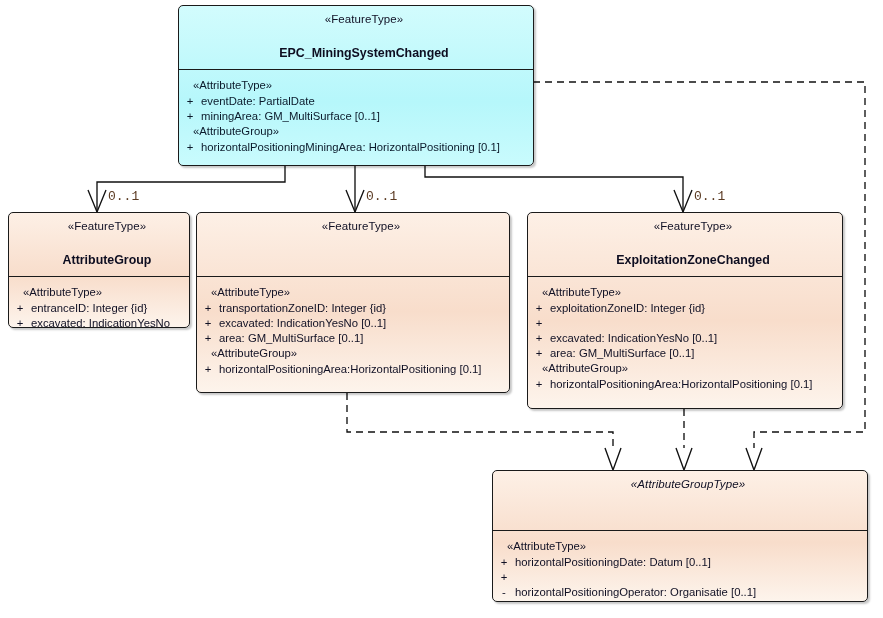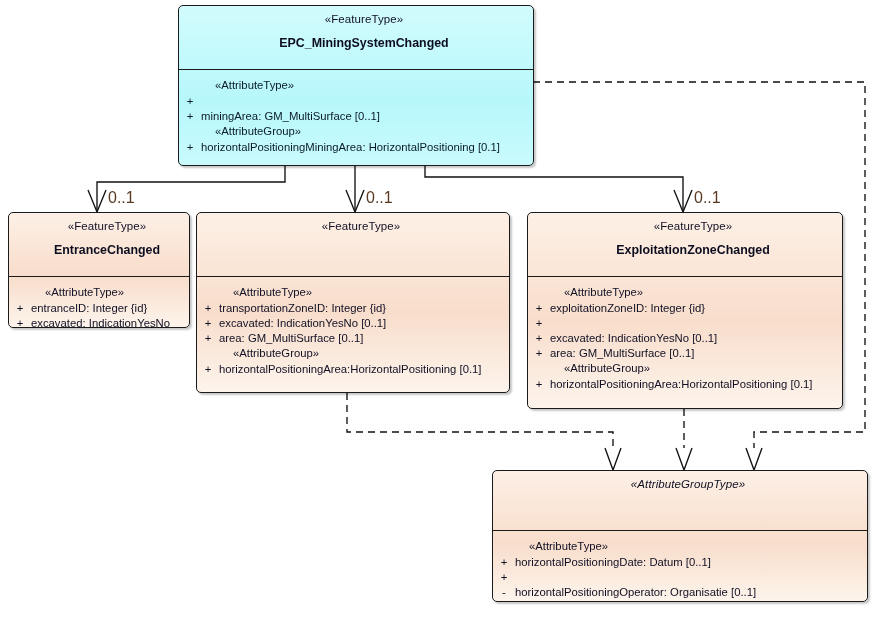--- a/index.html
+++ b/index.html
@@ -8,32 +8,32 @@
   #canvas{position:absolute;left:0;top:0;width:883px;height:618px;}
   svg#edges{position:absolute;left:0;top:0;width:883px;height:618px;pointer-events:none;}
 
   .uml-class{position:absolute;box-sizing:border-box;border:1.4px solid #1a1a1a;
              border-radius:5px;box-shadow:2px 2px 2px rgba(0,0,0,0.22);overflow:hidden;}
   .uml-class.feature{background:linear-gradient(180deg,#fdf0e6 0%,#f8ddcb 55%,#fdf4ec 100%);}
   .uml-class.event{background:linear-gradient(180deg,#d2fcfd 0%,#b6f7fb 60%,#c9fbfd 100%);}
 
   .hdr{padding:6px 4px 5px 20px;text-align:center;line-height:1.25;}
   .hdr .stereo{font-size:11.5px;color:#101024;letter-spacing:.1px;}
-  .hdr .cname{font-size:12.4px;font-weight:bold;color:#0d0d20;margin-top:10px;}
+  .hdr .cname{font-size:12.4px;font-weight:bold;color:#0d0d20;margin-top:20px;}
   .divider{height:0;border-top:1.4px solid #1a1a1a;}
 
   .body{padding:7px 0 7px 0;}
-  .grp{font-size:11.3px;color:#101024;padding:2px 0 2px 14px;margin-left:22px;}
+  .grp{font-size:11.3px;color:#101024;padding:2px 0 2px 14px;}
   .attr{font-size:11.3px;color:#101024;padding:1.5px 0 1.5px 0;
         display:flex;align-items:baseline;white-space:nowrap;}
   .attr .vis{width:22px;flex:0 0 22px;text-align:center;color:#101024;}
   .attr .txt{flex:1 1 auto;}
   .event .grp,.event .attr,.event .attr .vis{color:#0b1a2b;}
 
-  .mult{position:absolute;font-size:16px;color:#5a3a22;}
+  .mult{position:absolute;font-size:13px;color:#5a3a22;font-family:Liberation Mono, monospace;}
 </style>
 </head>
 <body>
 
 <div id="canvas">
 
   <svg id="edges" viewBox="0 0 883 618" xmlns="http://www.w3.org/2000/svg">
     <defs></defs>
     <g stroke="#111111" stroke-width="1.35" fill="none">
 
@@ -62,37 +62,38 @@
   <div class="uml-class event" style="left:178px;top:5px;width:356px;height:161px;">
     <div class="hdr" style="height:52px;">
       <div class="stereo">«FeatureType»</div>
       <div class="cname">EPC_MiningSystemChanged</div>
     </div>
     <div class="divider"></div>
     <div class="body">
       <div class="grp">«AttributeType»</div>
       <div class="attr">
         <span class="vis">+</span>
+        <span class="txt">eventDate: PartialDate</span>
       </div>
       <div class="attr">
         <span class="vis">+</span>
         <span class="txt">miningArea: GM_MultiSurface [0..1]</span>
       </div>
       <div class="grp">«AttributeGroup»</div>
       <div class="attr">
         <span class="vis">+</span>
         <span class="txt">horizontalPositioningMiningArea: HorizontalPositioning [0.1]</span>
       </div>
     </div>
   </div>
 
   <div class="uml-class feature" style="left:8px;top:212px;width:182px;height:116px;">
     <div class="hdr" style="height:52px;">
       <div class="stereo">«FeatureType»</div>
-      <div class="cname">EntranceChanged</div>
+      <div class="cname">AttributeGroup</div>
     </div>
     <div class="divider"></div>
     <div class="body">
       <div class="grp">«AttributeType»</div>
       <div class="attr">
         <span class="vis">+</span>
         <span class="txt">entranceID: Integer {id}</span>
       </div>
       <div class="attr">
         <span class="vis">+</span>

